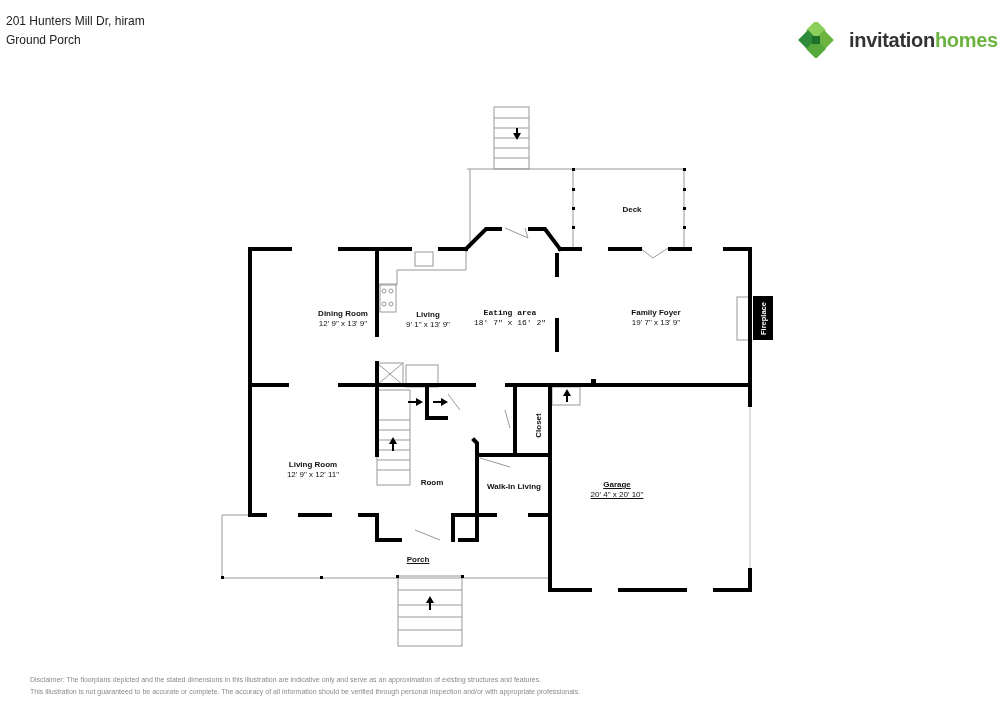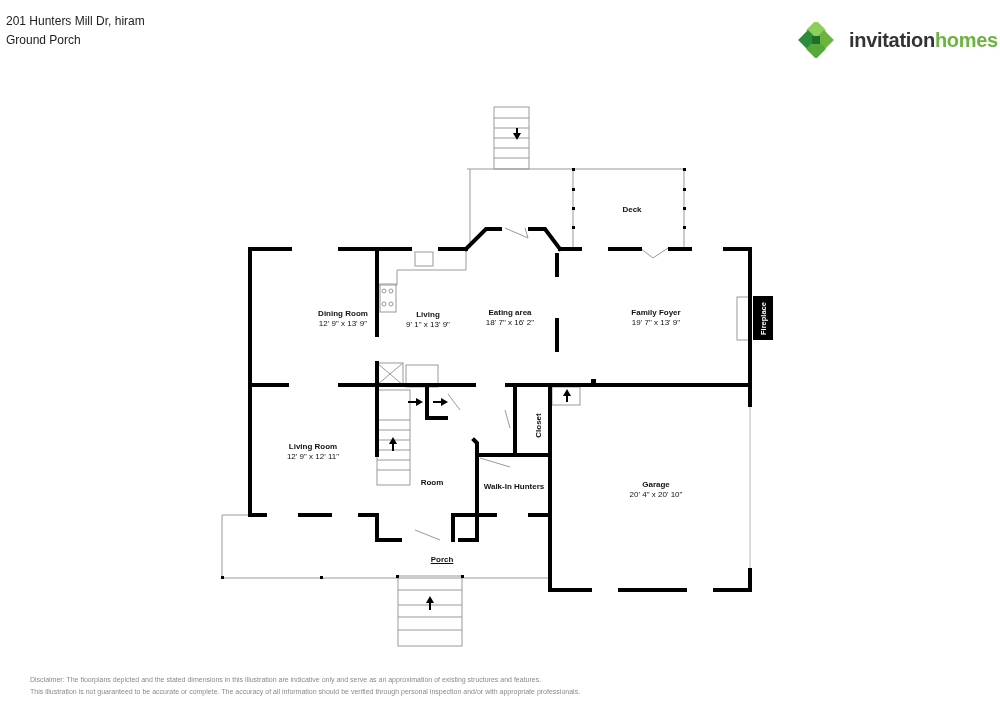--- a/index.html
+++ b/index.html
@@ -173,43 +173,43 @@
 </svg>
 
 <div class="rl" style="left:314px; top:309px;margin-left:29px;">
   <span class="rn">Dining Room</span>
   <span class="rd">12' 9" x 13' 9"</span>
 </div>
 <div class="rl" style="left:428px; top:310px;">
   <span class="rn">Living</span>
   <span class="rd">9' 1" x 13' 9"</span>
 </div>
-<div class="rl" style="left:510px; top:308px;">
+<div class="rl" style="left:510px; top:308px;font-family:Liberation Mono, monospace;">
   <span class="rn">Eating area</span>
   <span class="rd">18' 7" x 16' 2"</span>
 </div>
 <div class="rl" style="left:656px; top:308px;">
   <span class="rn">Family Foyer</span>
   <span class="rd">19' 7" x 13' 9"</span>
 </div>
-<div class="rl" style="left:313px; top:442px;">
+<div class="rl" style="left:313px; top:460px;">
   <span class="rn">Living Room</span>
   <span class="rd">12' 9" x 12' 11"</span>
 </div>
 <div class="rl" style="left:432px; top:478px;">
   <span class="rn">Room</span>
 </div>
 <div class="rl" style="left:514px; top:482px;">
-  <span class="rn">Walk-In Hunters</span>
-</div>
-<div class="rl" style="left:656px; top:480px;">
+  <span class="rn">Walk-In Living</span>
+</div>
+<div class="rl" style="left:617px; top:480px;text-decoration:underline;">
   <span class="rn">Garage</span>
   <span class="rd">20' 4" x 20' 10"</span>
 </div>
-<div class="rl" style="left:442px; top:555px;text-decoration:underline;">
+<div class="rl" style="left:418px; top:555px;text-decoration:underline;">
   <span class="rn">Porch</span>
 </div>
 <div class="rl" style="left:632px; top:205px;">
   <span class="rn">Deck</span>
 </div>
 
 <div class="fp-label">
     <span>Fireplace</span>
   </div>
 <div class="closet-label">

